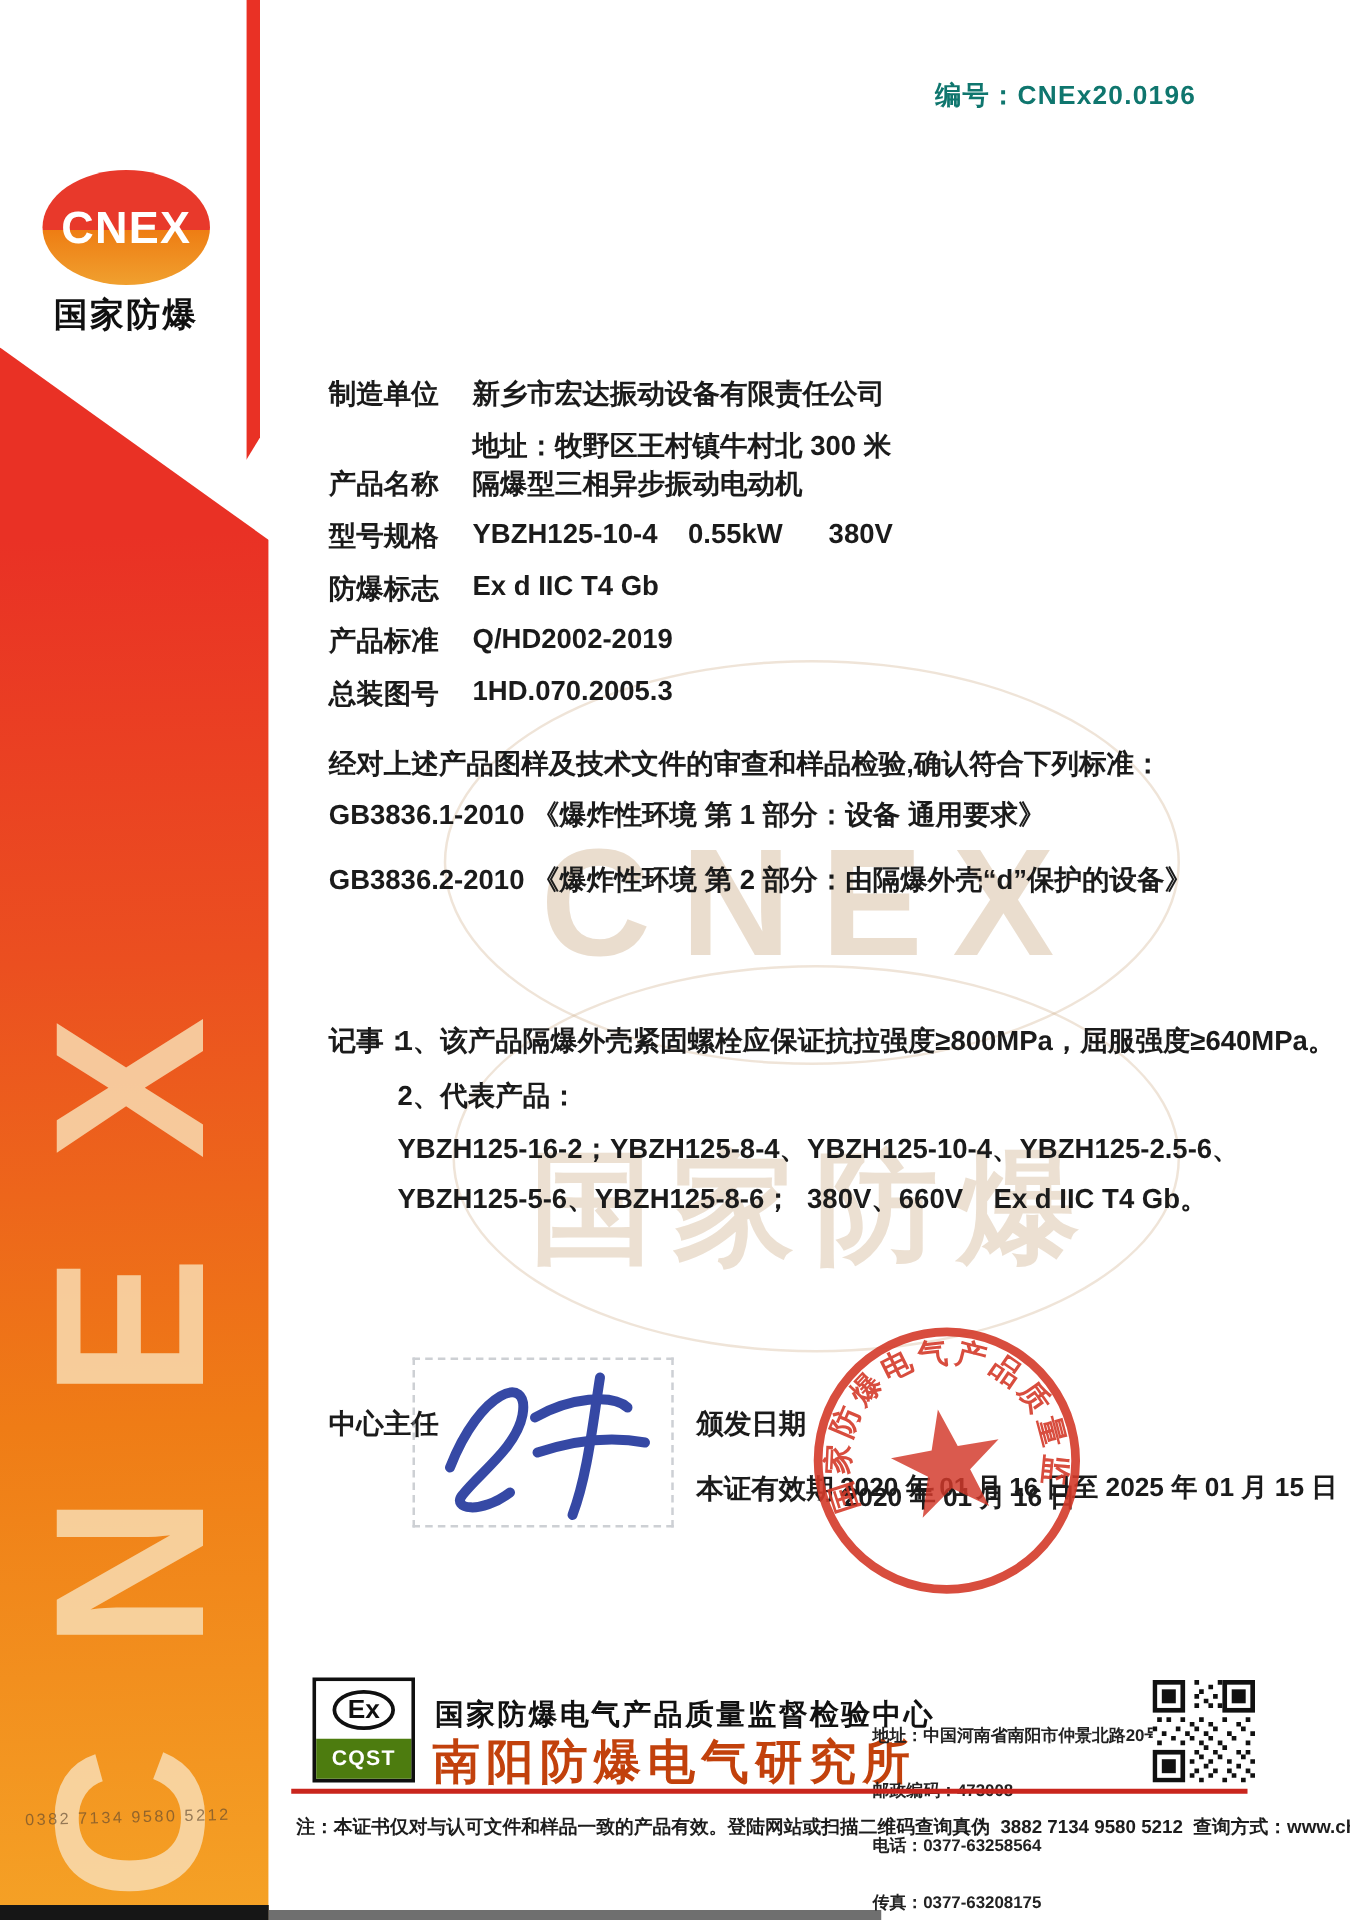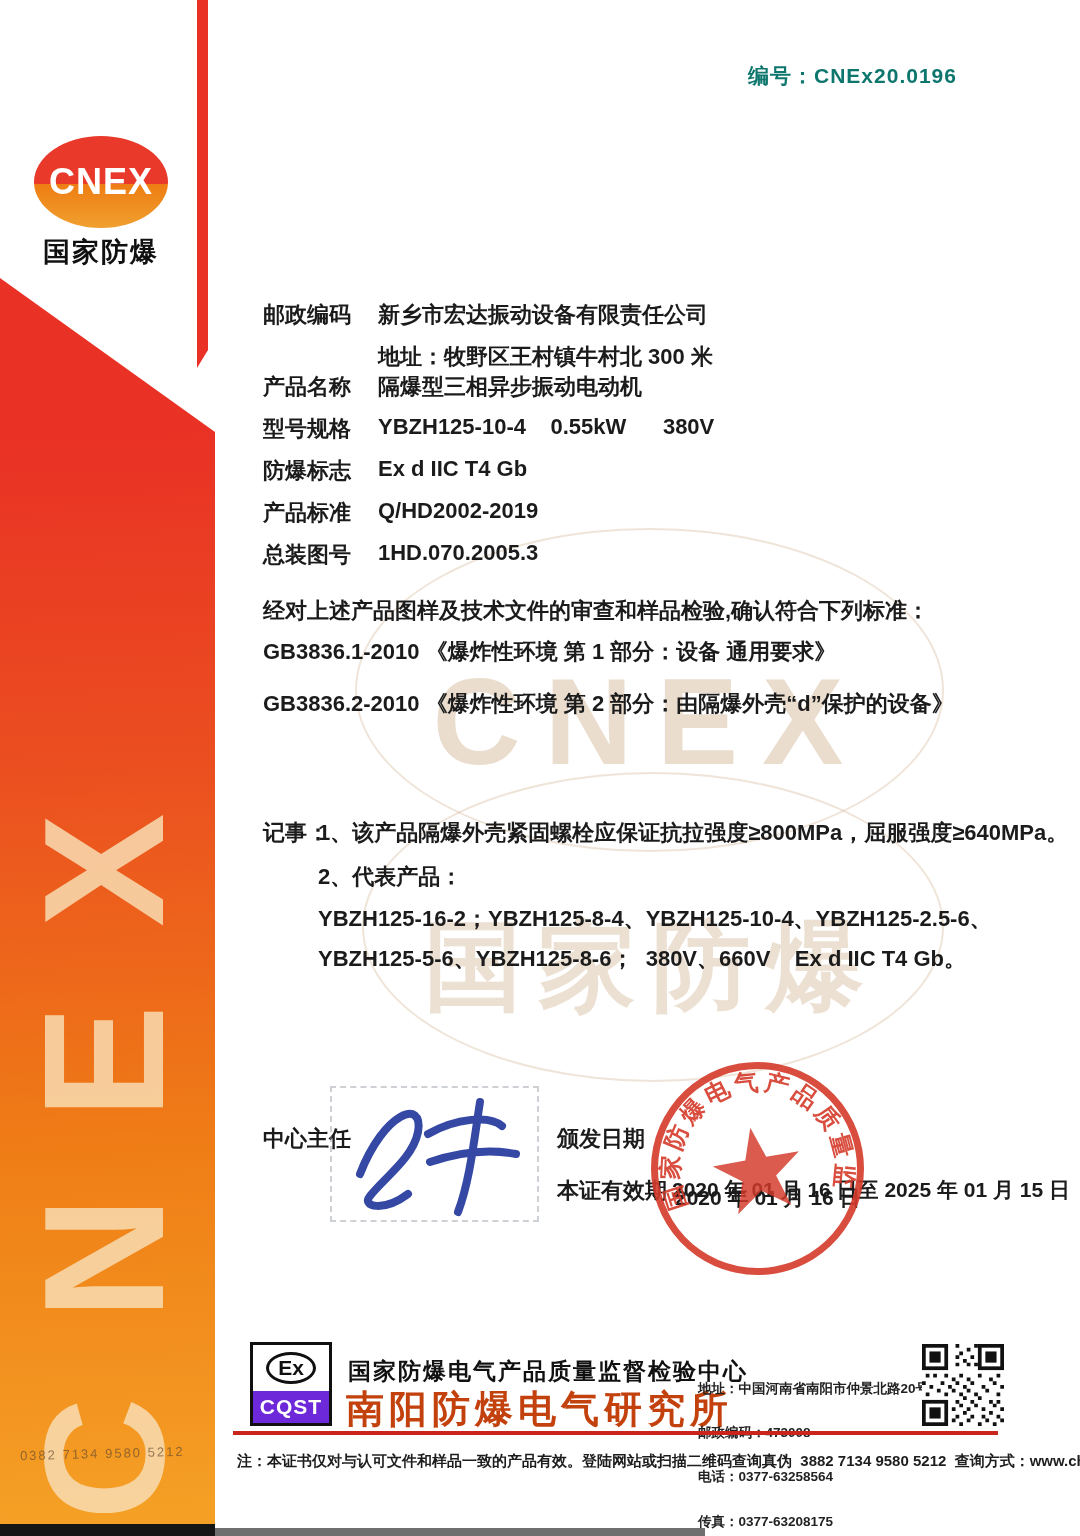--- a/index.html
+++ b/index.html
@@ -72,22 +72,22 @@
   .sig-box{left:330px;top:1086px;width:205px;height:132px;
     border:2px dashed rgba(145,152,162,0.45);}
   .stamp-wrap{left:645px;top:1056px;width:225px;height:225px;}
 
   
   .ex-logo{left:250px;top:1342px;width:82px;height:84px;border:3px solid #101010;
     box-sizing:border-box;display:flex;flex-direction:column;justify-content:center;}
   .ex-top{flex:1;background:#fff;display:flex;align-items:center;justify-content:center;}
   .ex-oval{border:3px solid #101010;border-radius:50%;padding:1px 9px;
     font-size:21px;font-weight:800;color:#101010;}
-  .ex-bottom{height:32px;background:#6d28d9;color:#fff;display:flex;
-    align-items:center;justify-content:center;font-size:21px;font-weight:800;letter-spacing:1px;}
+  .ex-bottom{height:32px;background:#4d7c0f;color:#fff;display:flex;
+    align-items:center;justify-content:center;font-size:17px;font-weight:800;letter-spacing:1px;}
   .center-name{left:348px;top:1356px;font-size:23px;font-weight:800;letter-spacing:2px;color:#111;}
   .inst-name{left:346px;top:1384px;font-size:38px;font-weight:900;letter-spacing:5px;color:#c2410c;}
   .addr{left:698px;top:1352px;font-size:13.5px;line-height:14.8px;font-weight:700;color:#222;white-space:pre;}
   .qr{left:922px;top:1344px;width:82px;height:82px;}
   .red-rule{left:233px;top:1431px;width:765px;height:4px;background:#c9251d;}
   .footer-note{left:237px;top:1452px;font-size:15px;font-weight:700;color:#1d1d1d;white-space:pre;}
 </style>
 </head>
 <body>
 
@@ -105,21 +105,21 @@
   </div>
   <div class="abs logo-caption">国家防爆</div>
 
   <div class="abs cert-no">编号：CNEx20.0196</div>
 
   <div class="abs wm-ellipse" style="left:355px;top:528px;width:585px;height:320px;"></div>
   <div class="abs wm-ellipse" style="left:362px;top:772px;width:578px;height:306px;"></div>
   <div class="abs wm-cnex">CNEX</div>
   <div class="abs wm-gjfb">国家防爆</div>
 
-  <div class="abs flabel" style="top:300px;">邮政编码</div>
+  <div class="abs flabel" style="top:300px;">制造单位</div>
   <div class="abs fval" style="top:300px;">新乡市宏达振动设备有限责任公司</div>
   <div class="abs fval" style="top:342px;">地址：牧野区王村镇牛村北 300 米</div>
   <div class="abs flabel" style="top:372px;">产品名称</div>
   <div class="abs fval" style="top:372px;">隔爆型三相异步振动电动机</div>
   <div class="abs flabel" style="top:414px;">型号规格</div>
   <div class="abs fval" style="top:414px;">YBZH125-10-4    0.55kW      380V</div>
   <div class="abs flabel" style="top:456px;">防爆标志</div>
   <div class="abs fval" style="top:456px;">Ex d IIC T4 Gb</div>
   <div class="abs flabel" style="top:498px;">产品标准</div>
   <div class="abs fval" style="top:498px;">Q/HD2002-2019</div>

